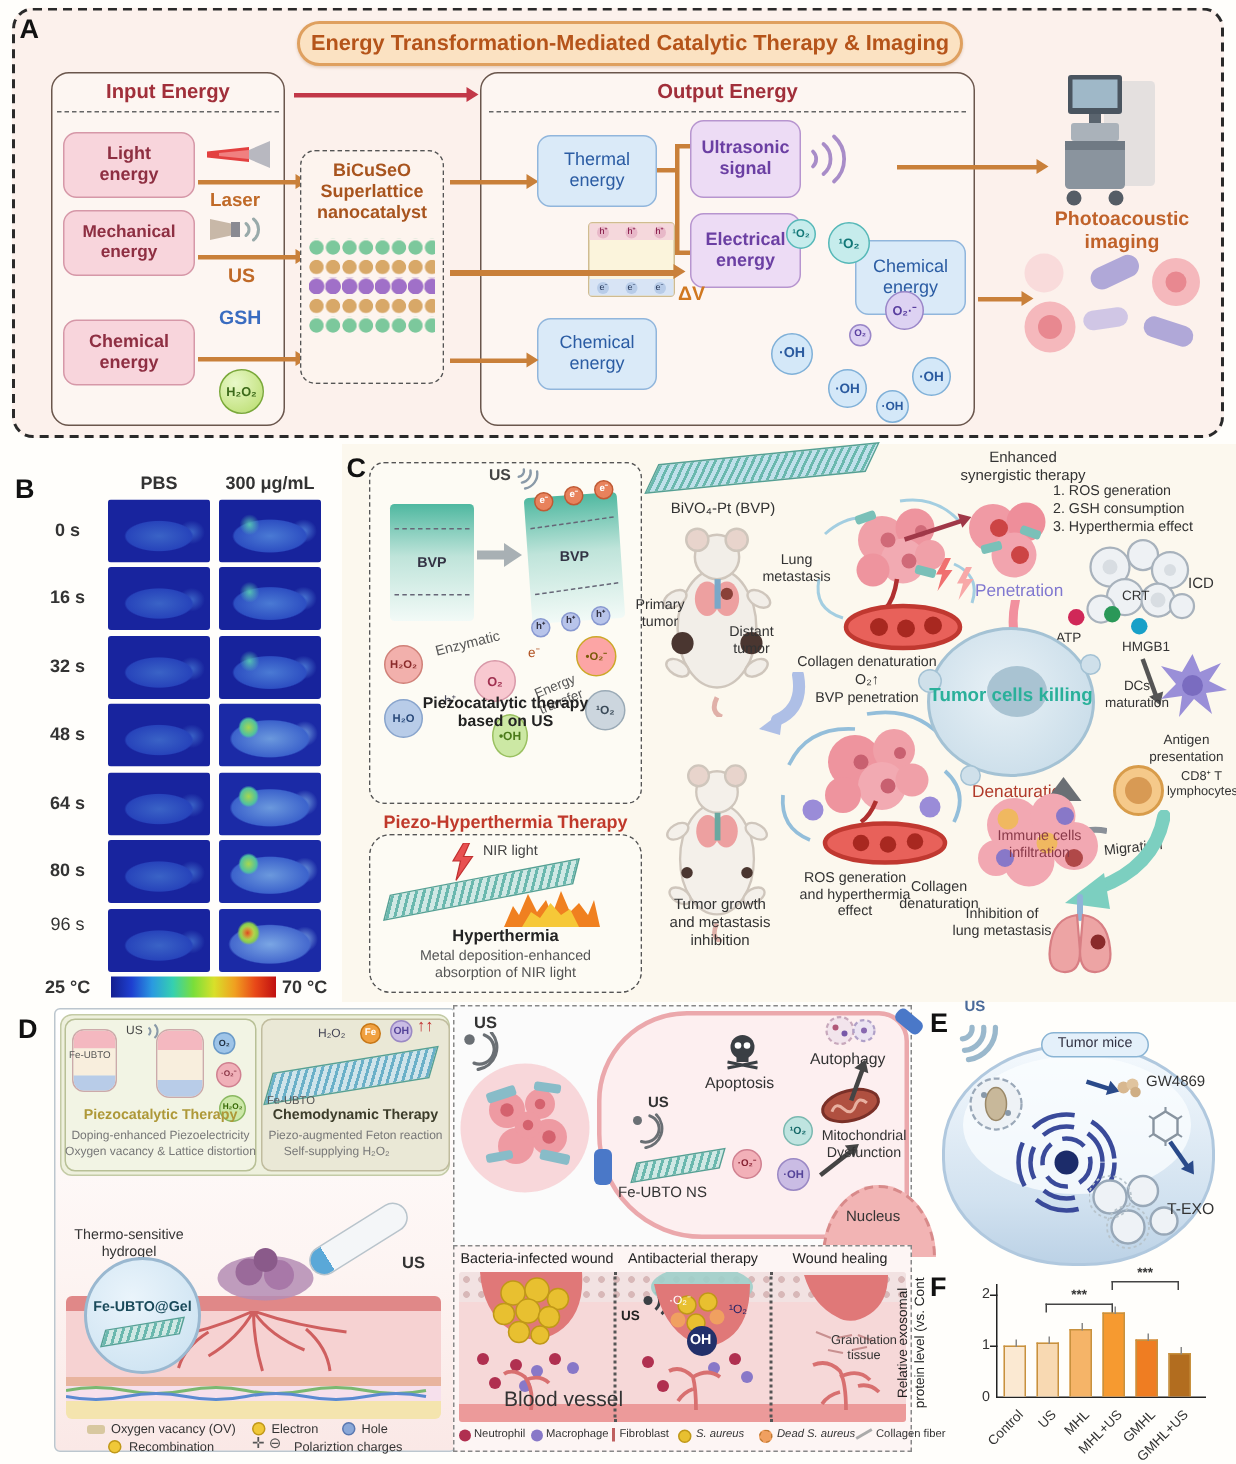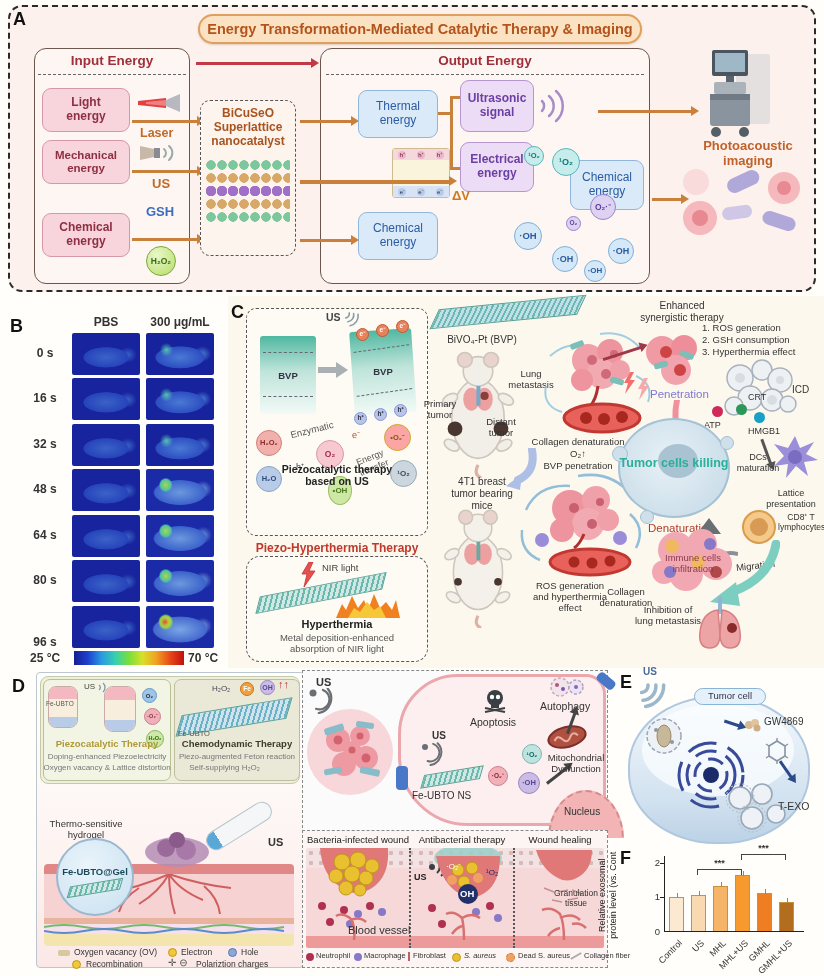--- a/index.html
+++ b/index.html
@@ -188,21 +188,21 @@
   <div class="therm tw1" style="left:146px;top:424px"></div>
   <div class="t c" style="left:26px;top:482px;width:38px;font-size:12px;font-weight:bold">48 s</div>
   <div class="therm" style="left:72px;top:469px"></div>
   <div class="therm tw2" style="left:146px;top:469px"></div>
   <div class="t c" style="left:26px;top:528px;width:38px;font-size:12px;font-weight:bold">64 s</div>
   <div class="therm" style="left:72px;top:515px"></div>
   <div class="therm tw2" style="left:146px;top:515px"></div>
   <div class="t c" style="left:26px;top:573px;width:38px;font-size:12px;font-weight:bold">80 s</div>
   <div class="therm" style="left:72px;top:560px"></div>
   <div class="therm tw2" style="left:146px;top:560px"></div>
-  <div class="t c" style="left:26px;top:635px;width:38px;font-size:12px;font-weight:bold">96 s</div>
+  <div class="t c" style="left:26px;top:609px;width:38px;font-size:12px;font-weight:normal">96 s</div>
   <div class="therm" style="left:72px;top:606px"></div>
   <div class="therm tw3" style="left:146px;top:606px"></div>
   <div class="t b" style="left:30px;top:651px;font-size:12px">25 °C</div>
   <div class="abs" style="left:74px;top:651px;width:110px;height:14px;background:linear-gradient(90deg,#141f8f,#1e3fd0,#2a9ae0,#35d0b0,#7ade3a,#d8e02a,#f0a020,#e84818,#c01010)"></div>
   <div class="t b" style="left:188px;top:651px;font-size:12px">70 °C</div>
 
   <div class="abs" style="left:228px;top:296px;width:596px;height:372px;background:#fcf8ee"></div>
   <div class="t b" style="left:231px;top:302px;font-size:18px;color:#111">C</div>
 
   <div class="dash" style="left:246px;top:308px;width:182px;height:228px;background:#fdfbf4"></div>
@@ -281,43 +281,43 @@
       <circle cx="34" cy="28" r="2.5" fill="#8a4038"></circle>
       <circle cx="16" cy="48" r="4.5" fill="#4a3630"></circle>
       <circle cx="44" cy="48" r="4.5" fill="#4a3630"></circle>
     </svg>
   <div class="t c" style="left:500px;top:368px;width:62px;font-size:9.5px;color:#333">Lung
 metastasis</div>
   <div class="t c" style="left:416px;top:398px;width:48px;font-size:9.5px;color:#333">Primary
 tumor</div>
   <div class="t c" style="left:476px;top:416px;width:50px;font-size:9.5px;color:#333">Distant
 tumor</div>
-  <div class="t c" style="left:436px;top:476px;width:92px;font-size:10px;color:#333">4T1 breast
-tumor bearing
-mice</div>
   <svg class="abs" style="left:498px;top:448px" width="40" height="44" viewBox="0 0 40 44">
       <path d="M34 2 q4 22 -14 30" fill="none" stroke="#aebfe6" stroke-width="8" stroke-linecap="round"></path>
       <polygon points="24,26 8,38 22,42" fill="#aebfe6"></polygon>
     </svg>
   <svg class="abs" style="left:430px;top:508px" width="96" height="120" viewBox="0 0 60 78">
       <path d="M30 70 q-3 6 2 8" fill="none" stroke="#e0b0a8" stroke-width="2"></path>
       <ellipse cx="30" cy="42" rx="16" ry="24" fill="#f4f0ea" stroke="#cfc6bc"></ellipse>
       <ellipse cx="13" cy="30" rx="5" ry="3" fill="#f4f0ea" stroke="#cfc6bc" transform="rotate(-30 13 30)"></ellipse>
       <ellipse cx="47" cy="30" rx="5" ry="3" fill="#f4f0ea" stroke="#cfc6bc" transform="rotate(30 47 30)"></ellipse>
       <ellipse cx="14" cy="58" rx="5" ry="3" fill="#f4f0ea" stroke="#cfc6bc" transform="rotate(30 14 58)"></ellipse>
       <ellipse cx="46" cy="58" rx="5" ry="3" fill="#f4f0ea" stroke="#cfc6bc" transform="rotate(-30 46 58)"></ellipse>
       <circle cx="30" cy="13" r="9" fill="#f4f0ea" stroke="#cfc6bc"></circle>
       <circle cx="22" cy="6" r="4.5" fill="#e8d4cc" stroke="#cfc6bc"></circle>
       <circle cx="38" cy="6" r="4.5" fill="#e8d4cc" stroke="#cfc6bc"></circle>
       <ellipse cx="26" cy="30" rx="5" ry="7" fill="#eda0a0"></ellipse>
       <ellipse cx="34" cy="30" rx="5" ry="7" fill="#eda0a0"></ellipse>
       <rect x="29" y="22" width="2.5" height="12" fill="#6aa8a0"></rect>
       <circle cx="17" cy="48" r="2.5" fill="#4a3630"></circle>
       <circle cx="43" cy="48" r="2.5" fill="#4a3630"></circle>
     </svg>
+  <div class="t c" style="left:434px;top:598px;width:92px;font-size:10px;color:#333">Tumor growth
+and metastasis
+inhibition</div>
 
   <svg class="abs" style="left:540px;top:326px" width="120" height="110" viewBox="0 0 120 110">
       <g fill="none" stroke="#8ec4de" stroke-width="2" opacity=".8">
         <path d="M10 30 q20 -18 42 -6"></path>
         <path d="M60 8 q24 -4 40 14"></path>
         <path d="M6 60 q-4 20 16 26"></path>
         <path d="M96 50 q18 8 12 26"></path>
       </g>
       <circle cx="48" cy="34" r="16" fill="#f0a0a8"></circle>
       <circle cx="70" cy="26" r="13" fill="#ee949e"></circle>
@@ -425,21 +425,21 @@
   <svg class="abs" style="left:696px;top:518px" width="26" height="42" viewBox="0 0 26 42">
       <path d="M13 0 l12 16 l-8 0 q4 16 -4 26 q2 -16 -8 -26 l-4 0 z" fill="#6a6f74"></path>
     </svg>
 
   <svg class="abs" style="left:770px;top:432px" width="50" height="50" viewBox="0 0 50 50">
       <path d="M25 4 L30 16 L44 10 L36 22 L48 28 L34 30 L38 44 L26 34 L16 46 L18 32 L4 34 L14 24 L4 12 L18 16 Z" fill="#9a8fd8"></path>
       <circle cx="25" cy="25" r="7" fill="#7a6cc0"></circle>
     </svg>
   <div class="t c" style="left:734px;top:452px;width:48px;font-size:9px;color:#333">DCs
 maturation</div>
-  <div class="t c" style="left:760px;top:488px;width:62px;font-size:9px;color:#333">Lattice
+  <div class="t c" style="left:760px;top:488px;width:62px;font-size:9px;color:#333">Antigen
 presentation</div>
   <div class="abs" style="left:742px;top:510px;width:34px;height:34px;border-radius:50%;background:#f5c98a;border:2px solid #d89c4a"></div>
   <div class="abs" style="left:750px;top:518px;width:18px;height:18px;border-radius:50%;background:#d89a54"></div>
   <div class="t c" style="left:778px;top:512px;width:46px;font-size:8.5px;color:#333">CD8⁺ T
 lymphocytes</div>
   <div class="t" style="left:736px;top:560px;font-size:9.5px;color:#333;transform:rotate(-6deg)">Migration</div>
   <svg class="abs" style="left:698px;top:548px" width="40" height="26" viewBox="0 0 40 26">
       <path d="M40 6 q-18 -4 -30 10" fill="none" stroke="#8a9098" stroke-width="4"></path>
       <polygon points="12,8 0,20 16,20" fill="#8a9098"></polygon>
     </svg>
@@ -663,21 +663,21 @@
         <circle cx="56" cy="58" r="4"></circle>
         <circle cx="16" cy="74" r="4"></circle>
       </g>
       <g fill="#8878c8">
         <circle cx="44" cy="66" r="4"></circle>
         <circle cx="68" cy="64" r="4"></circle>
         <circle cx="36" cy="76" r="4"></circle>
       </g>
       <path d="M40 92 q2 -14 -4 -22 q-8 -6 -14 -2 M36 72 q10 -4 16 2" stroke="#d87070" stroke-width="2.5" fill="none"></path>
     </svg>
-  <div class="t" style="left:348px;top:924px;font-size:11px;color:#333">Blood vessel</div>
+  <div class="t" style="left:336px;top:924px;font-size:14px;color:#333">Blood vessel</div>
 
   <div class="t b" style="left:414px;top:872px;font-size:9px;color:#222">US</div>
   <svg class="abs" style="left:428px;top:856px" width="22" height="22" viewBox="0 0 22 22">
       <circle cx="4" cy="11" r="3" fill="#3a3f44"></circle>
       <g fill="none" stroke="#3a3f44" stroke-width="2">
         <path d="M9 5 a8 8 0 0 1 0 12"></path>
         <path d="M13 2 a12 12 0 0 1 0 18"></path>
       </g>
     </svg>
   <svg class="abs" style="left:420px;top:848px" width="86" height="92" viewBox="0 0 86 92">
@@ -720,36 +720,36 @@
 
   <span class="dot" style="position:absolute;left:306px;top:953px;width:8px;height:8px;background:#b03050"></span>
   <div class="t" style="left:316px;top:952px;font-size:7.5px;color:#333">Neutrophil</div>
   <span class="dot" style="position:absolute;left:354px;top:953px;width:8px;height:8px;background:#8878c8"></span>
   <div class="t" style="left:364px;top:952px;font-size:7.5px;color:#333">Macrophage</div>
   <span style="position:absolute;left:408px;top:952px;width:2px;height:9px;background:#c06060"></span>
   <div class="t" style="left:413px;top:952px;font-size:7.5px;color:#333">Fibroblast</div>
   <span class="dot" style="position:absolute;left:452px;top:953px;width:9px;height:9px;background:#e8c030;border:1px solid #c09818"></span>
   <div class="t" style="left:464px;top:952px;font-size:7.5px;color:#333;font-style:italic">S. aureus</div>
   <span class="dot" style="position:absolute;left:506px;top:953px;width:9px;height:9px;background:#f0a060;border:1px dashed #c07830"></span>
-  <div class="t" style="left:518px;top:952px;font-size:7.5px;color:#333;">Dead S. aureus</div>
+  <div class="t" style="left:518px;top:952px;font-size:7.5px;color:#333;font-style:italic">Dead S. aureus</div>
   <span style="position:absolute;left:570px;top:955px;width:12px;height:2px;background:#aaa;transform:rotate(-30deg)"></span>
   <div class="t" style="left:584px;top:952px;font-size:7.5px;color:#333">Collagen fiber</div>
 
   <div class="t b" style="left:620px;top:672px;font-size:18px;color:#111">E</div>
   <div class="t b" style="left:643px;top:666px;font-size:10px;color:#4a6a9a">US</div>
   <svg class="abs" style="left:636px;top:676px" width="34" height="34" viewBox="0 0 34 34">
       <g fill="none" stroke="#9ab8cc" stroke-width="3.5" stroke-linecap="round">
         <path d="M8 14 a7 7 0 0 1 0 10" transform="rotate(40 17 17)"></path>
         <path d="M14 9 a14 14 0 0 1 0 20" transform="rotate(40 17 17)"></path>
         <path d="M20 4 a21 21 0 0 1 0 28" transform="rotate(40 17 17)"></path>
       </g>
     </svg>
   <div class="abs" style="left:628px;top:696px;width:182px;height:148px;border-radius:48%;background:linear-gradient(#f4f9fd,#d2e2f0 70%,#bcd2e6);border:2px solid #b0c8de"></div>
   <div class="abs" style="left:642px;top:704px;width:152px;height:92px;border-radius:50%;background:#fbfdff;opacity:.75"></div>
-  <div class="bx" style="left:694px;top:688px;width:72px;height:17px;background:#e4f0fa;border:1px solid #8ab4d4;border-radius:9px;font-size:9.5px;color:#334;z-index:3">Tumor cell</div>
+  <div class="bx" style="left:694px;top:688px;width:72px;height:17px;background:#e4f0fa;border:1px solid #8ab4d4;border-radius:9px;font-size:9.5px;color:#334;z-index:3">Tumor mice</div>
   <svg class="abs" style="left:644px;top:716px" width="40" height="40" viewBox="0 0 40 40">
       <circle cx="20" cy="20" r="17" fill="#eef2f6" stroke="#9aa8b8" stroke-width="1.5" stroke-dasharray="4 2"></circle>
       <ellipse cx="20" cy="20" rx="7" ry="11" fill="#c8b89a" stroke="#9a8868"></ellipse>
       <circle cx="12" cy="14" r="2" fill="#8898a8"></circle>
       <circle cx="28" cy="26" r="2" fill="#8898a8"></circle>
     </svg>
   <svg class="abs" style="left:672px;top:736px" width="78" height="78" viewBox="0 0 78 78">
       <g fill="none" stroke="#3a4a9a" stroke-width="3">
         <circle cx="39" cy="39" r="32" stroke-dasharray="30 12"></circle>
         <circle cx="39" cy="39" r="24" stroke-dasharray="22 10"></circle>

